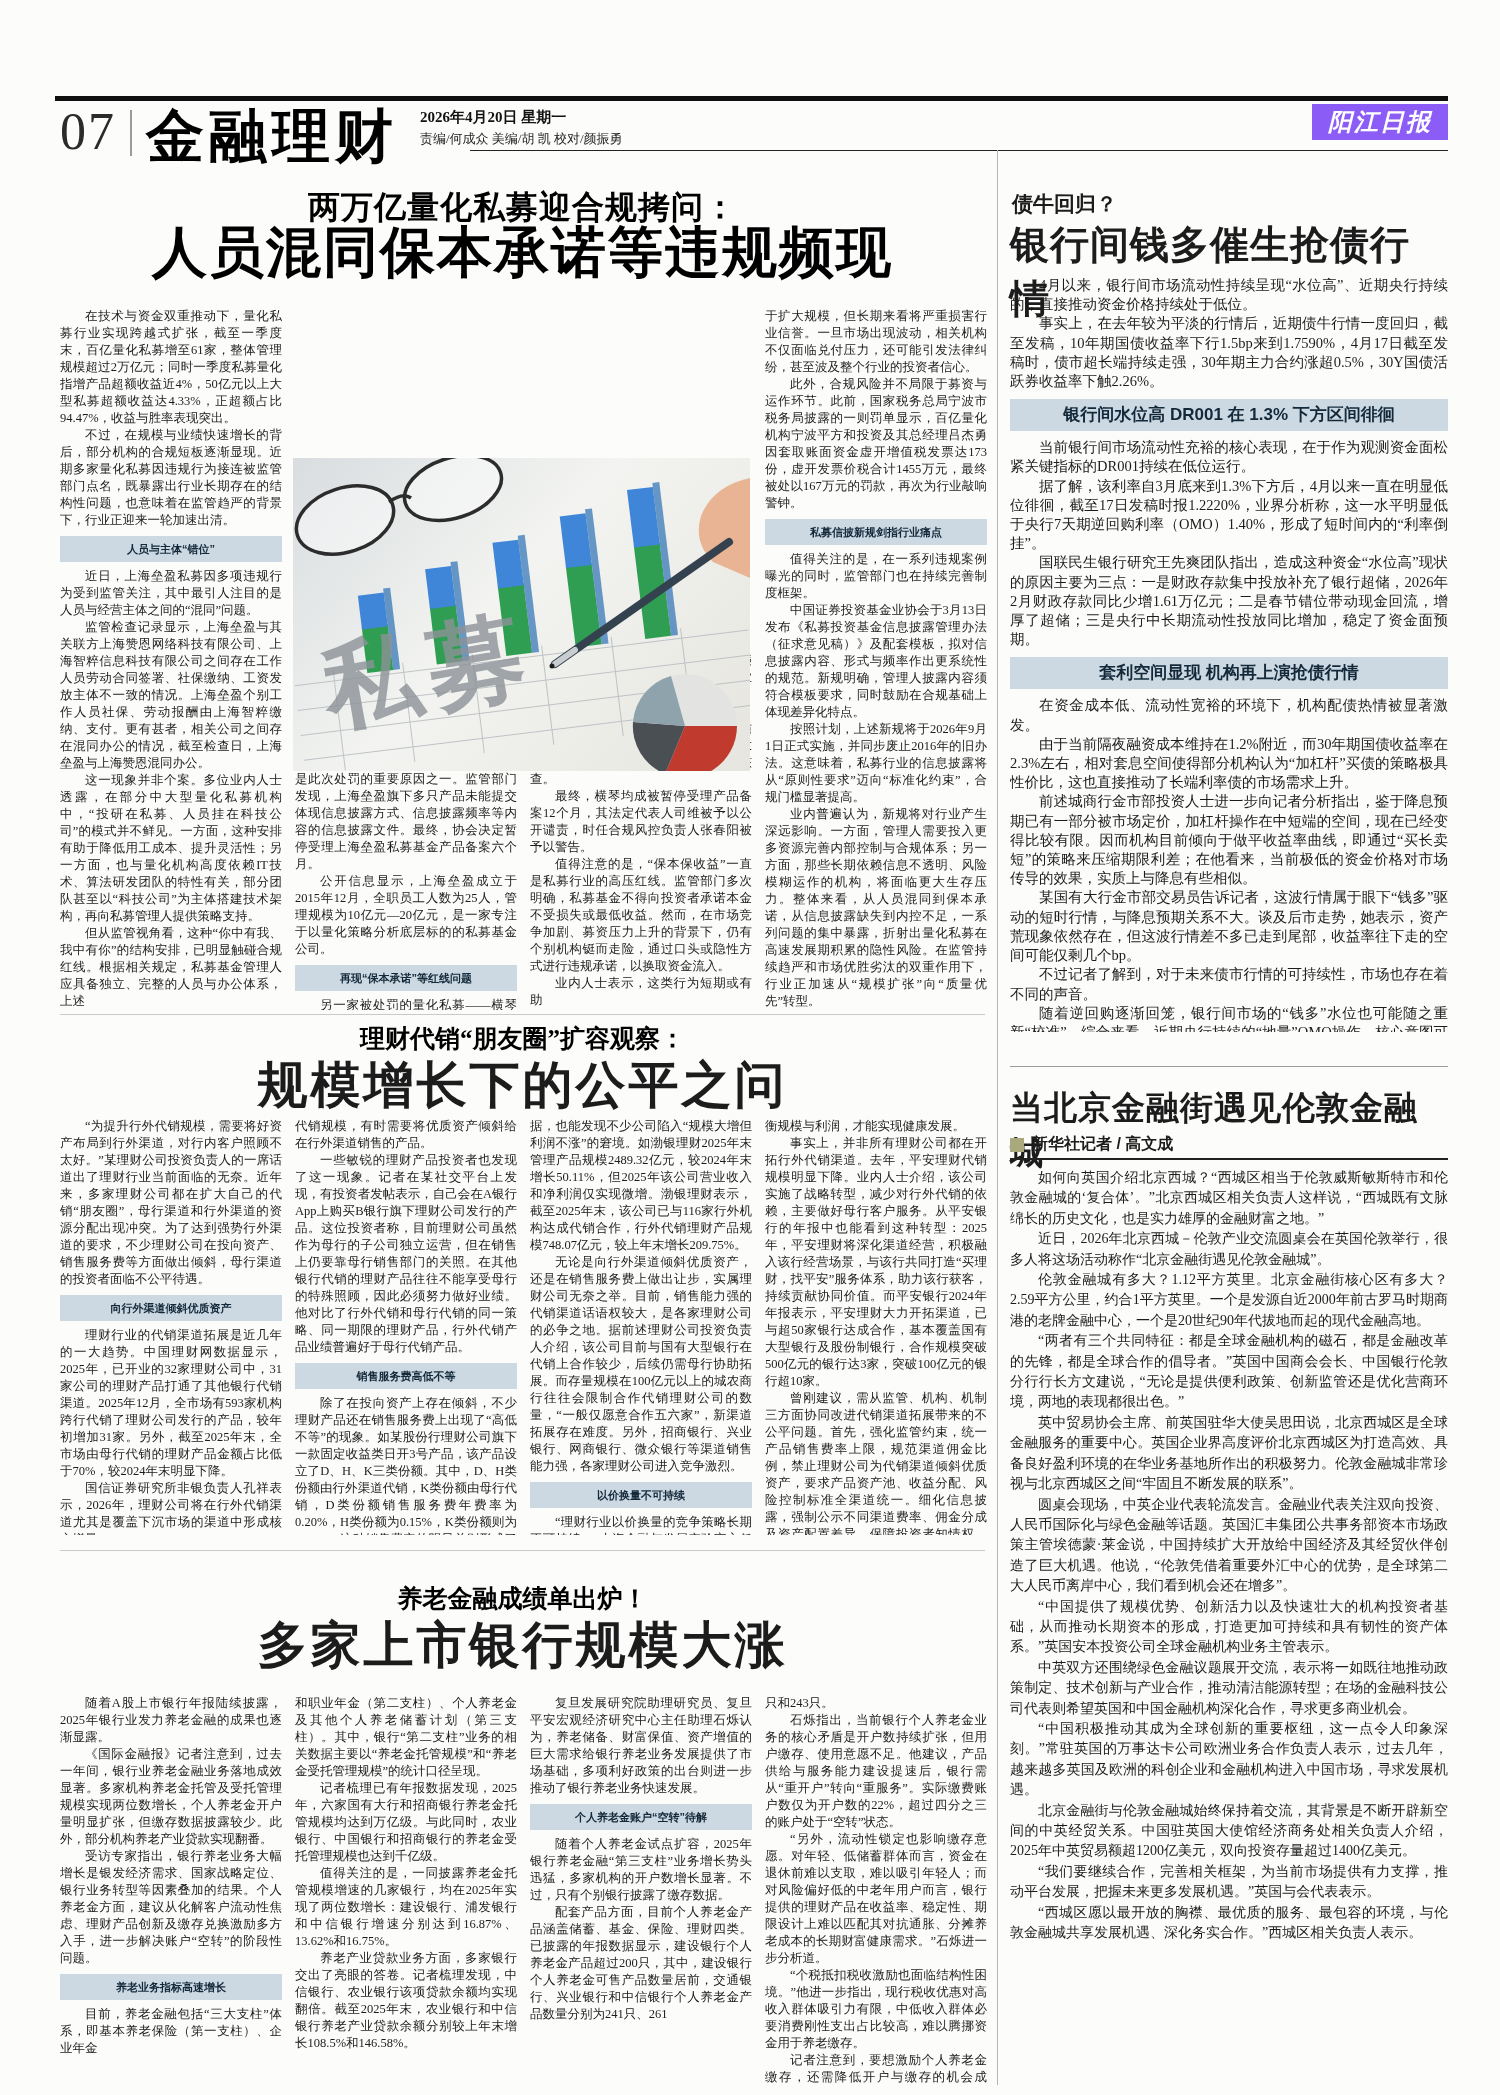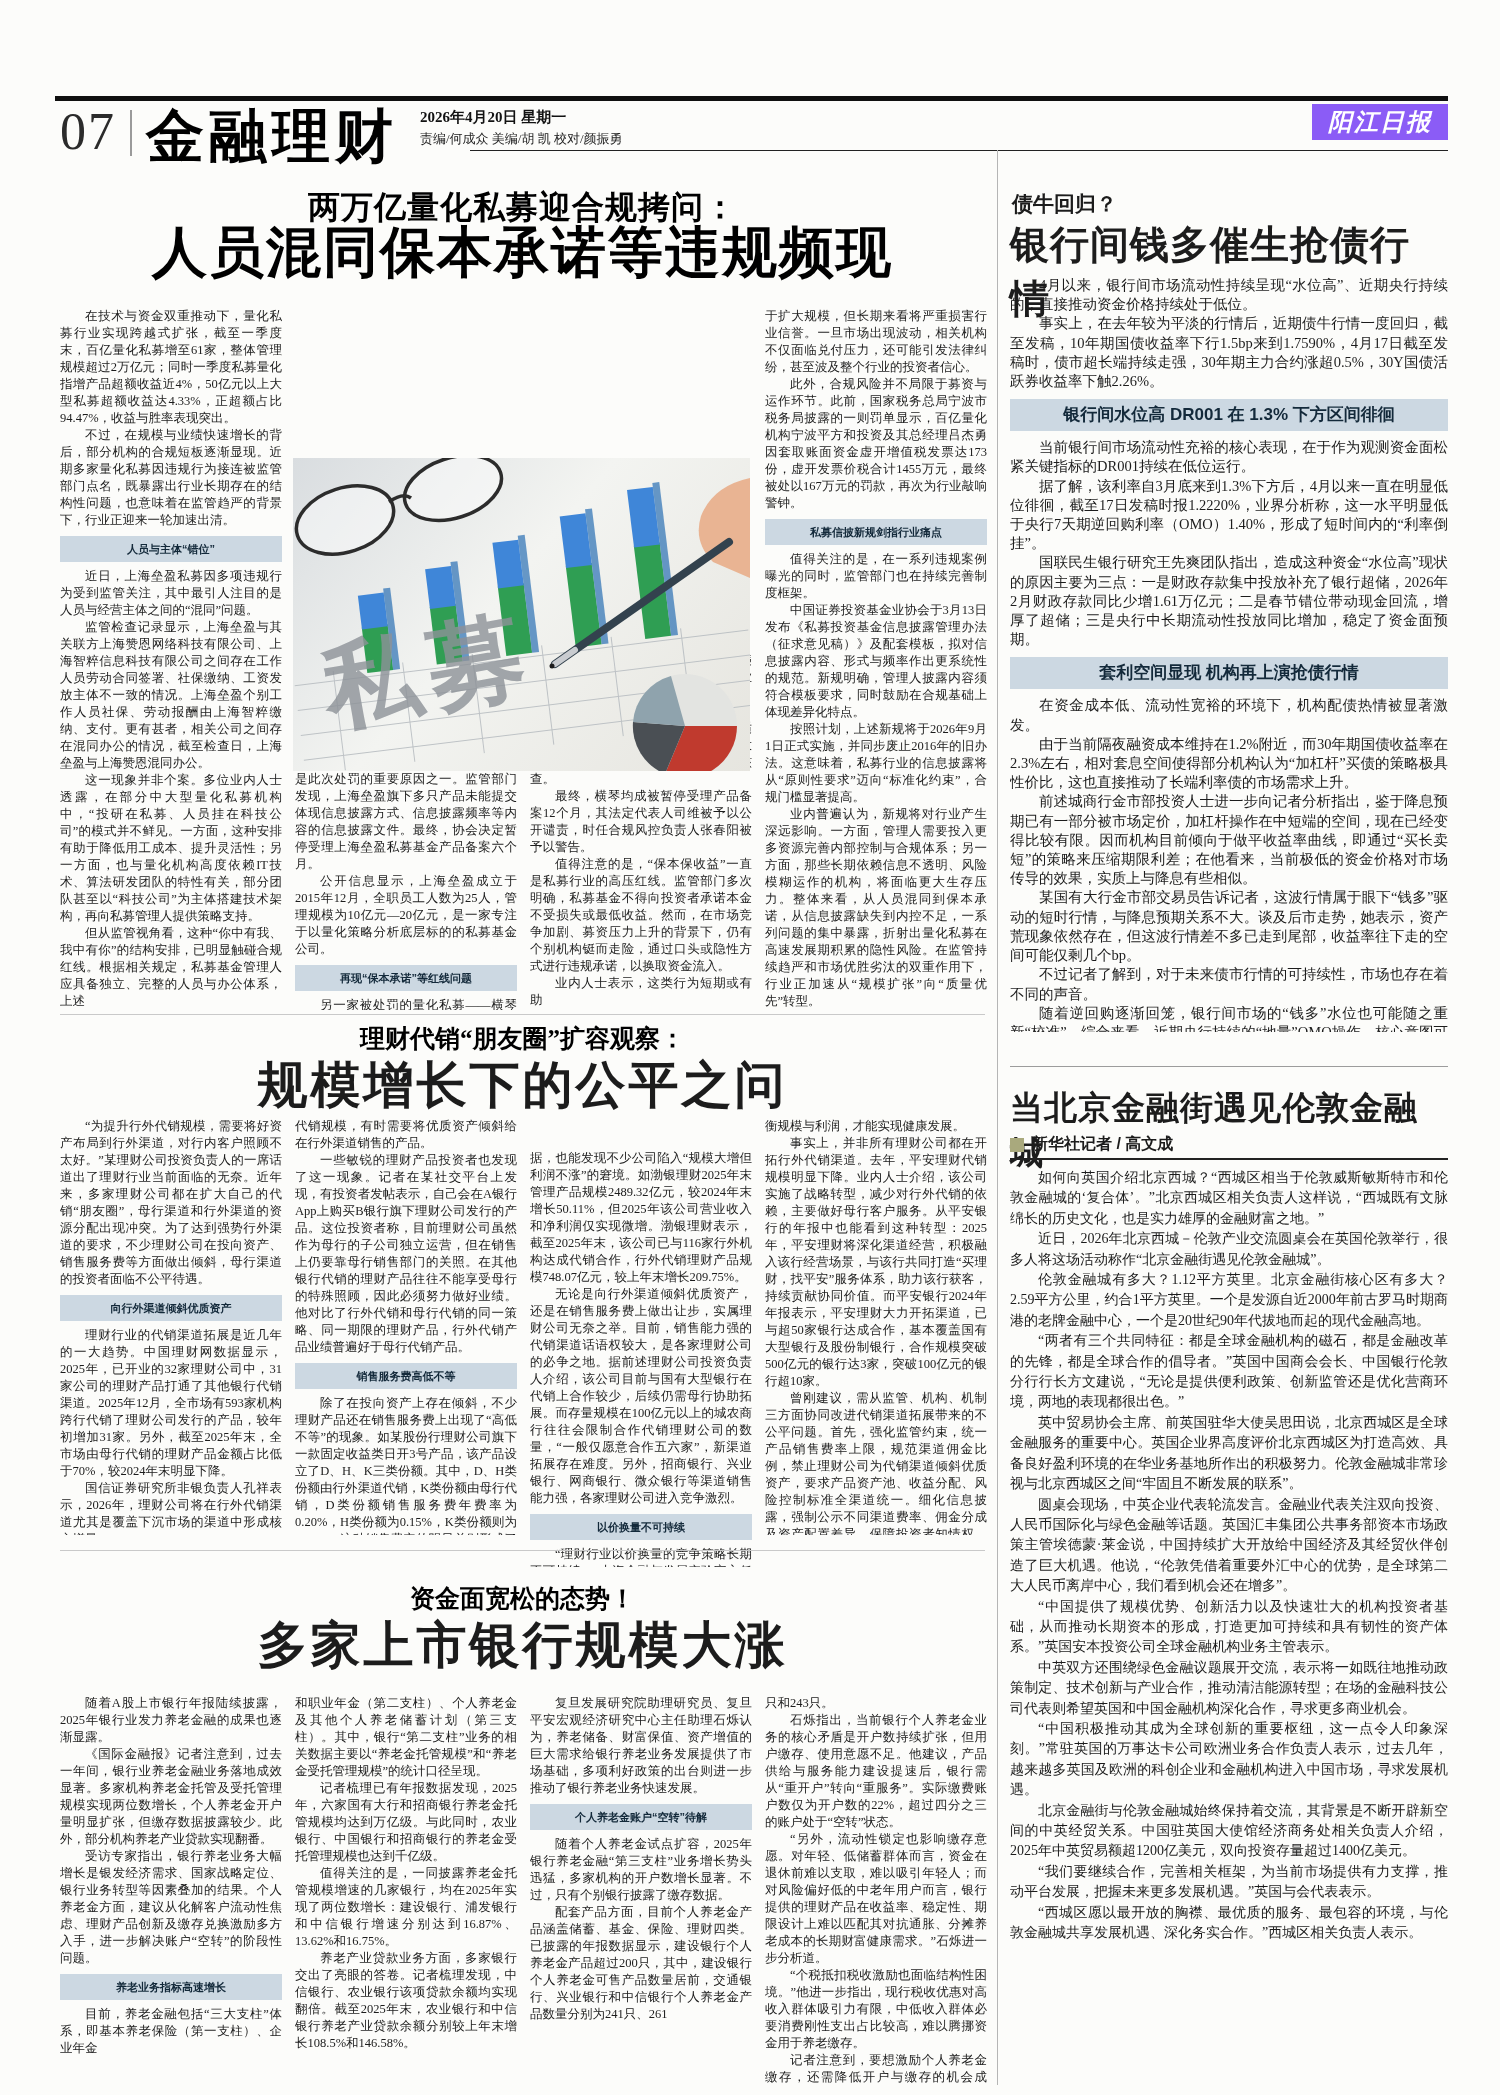--- a/index.html
+++ b/index.html
@@ -183,35 +183,35 @@
       <div class="subhead">向行外渠道倾斜优质资产</div>
       <div class="para">理财行业的代销渠道拓展是近几年的一大趋势。中国理财网数据显示，2025年，已开业的32家理财公司中，31家公司的理财产品打通了其他银行代销渠道。2025年12月，全市场有593家机构跨行代销了理财公司发行的产品，较年初增加31家。另外，截至2025年末，全市场由母行代销的理财产品金额占比低于70%，较2024年末明显下降。</div>
       <div class="para">国信证券研究所非银负责人孔祥表示，2026年，理财公司将在行外代销渠道尤其是覆盖下沉市场的渠道中形成核心增量。</div>
     </div>
   <div class="col" style="left:295px;top:1118px;height:417px;">
       <div class="para cont">代销规模，有时需要将优质资产倾斜给在行外渠道销售的产品。</div>
       <div class="para">一些敏锐的理财产品投资者也发现了这一现象。记者在某社交平台上发现，有投资者发帖表示，自己会在A银行App上购买B银行旗下理财公司发行的产品。这位投资者称，目前理财公司虽然作为母行的子公司独立运营，但在销售上仍要靠母行销售部门的关照。在其他银行代销的理财产品往往不能享受母行的特殊照顾，因此必须努力做好业绩。他对比了行外代销和母行代销的同一策略、同一期限的理财产品，行外代销产品业绩普遍好于母行代销产品。</div>
       <div class="subhead">销售服务费高低不等</div>
       <div class="para">除了在投向资产上存在倾斜，不少理财产品还在销售服务费上出现了“高低不等”的现象。如某股份行理财公司旗下一款固定收益类日开3号产品，该产品设立了D、H、K三类份额。其中，D、H类份额由行外渠道代销，K类份额由母行代销，D类份额销售服务费年费率为0.20%，H类份额为0.15%，K类份额则为0.05%。这种销售费率的明显差别形成了对母行客户的不公平对待。</div>
     </div>
-  <div class="col" style="left:530px;top:1118px;height:417px;margin-top:32px;">
+  <div class="col" style="left:530px;top:1118px;height:417px;">
       <div class="para cont">据，也能发现不少公司陷入“规模大增但利润不涨”的窘境。如渤银理财2025年末管理产品规模2489.32亿元，较2024年末增长50.11%，但2025年该公司营业收入和净利润仅实现微增。渤银理财表示，截至2025年末，该公司已与116家行外机构达成代销合作，行外代销理财产品规模748.07亿元，较上年末增长209.75%。</div>
       <div class="para">无论是向行外渠道倾斜优质资产，还是在销售服务费上做出让步，实属理财公司无奈之举。目前，销售能力强的代销渠道话语权较大，是各家理财公司的必争之地。据前述理财公司投资负责人介绍，该公司目前与国有大型银行在代销上合作较少，后续仍需母行协助拓展。而存量规模在100亿元以上的城农商行往往会限制合作代销理财公司的数量，“一般仅愿意合作五六家”，新渠道拓展存在难度。另外，招商银行、兴业银行、网商银行、微众银行等渠道销售能力强，各家理财公司进入竞争激烈。</div>
       <div class="subhead">以价换量不可持续</div>
       <div class="para">“理财行业以价换量的竞争策略长期不可持续。”上海金融与发展实验室主任曾刚表示，理财公司需摆脱规模情结，转向投研能力与产品差异化竞争。同时，优化渠道结构，降低对高佣金渠道依赖，平</div>
     </div>
   <div class="col" style="left:765px;top:1118px;height:417px;">
       <div class="para cont">衡规模与利润，才能实现健康发展。</div>
       <div class="para">事实上，并非所有理财公司都在开拓行外代销渠道。去年，平安理财代销规模明显下降。业内人士介绍，该公司实施了战略转型，减少对行外代销的依赖，主要做好母行客户服务。从平安银行的年报中也能看到这种转型：2025年，平安理财将深化渠道经营，积极融入该行经营场景，与该行共同打造“买理财，找平安”服务体系，助力该行获客，持续贡献协同价值。而平安银行2024年年报表示，平安理财大力开拓渠道，已与超50家银行达成合作，基本覆盖国有大型银行及股份制银行，合作规模突破500亿元的银行达3家，突破100亿元的银行超10家。</div>
       <div class="para">曾刚建议，需从监管、机构、机制三方面协同改进代销渠道拓展带来的不公平问题。首先，强化监管约束，统一产品销售费率上限，规范渠道佣金比例，禁止理财公司为代销渠道倾斜优质资产，要求产品资产池、收益分配、风险控制标准全渠道统一。细化信息披露，强制公示不同渠道费率、佣金分成及资产配置差异，保障投资者知情权。其次，重构机构考核，理财公司应建立以客户收益、满意度为核心的考核体系，而非仅关注销售规模。最后，优化分配机制，优质资产应按比例公平分配至各渠道，同时鼓励降低渠道成本，让利于投资者。</div>
     </div>
 
   <div class="h-divider" style="left:60px;top:1550px;width:925px;"></div>
 
-  <div class="kicker a3-kicker" style="left:60px;width:925px;">资金面宽松的态势！</div>
+  <div class="kicker a3-kicker" style="left:60px;width:925px;">养老金融成绩单出炉！</div>
   <div class="a3-headline" style="left:60px;">多家上市银行规模大涨</div>
 
   <div class="col" style="left:60px;top:1695px;height:392px;">
       <div class="para">随着A股上市银行年报陆续披露，2025年银行业发力养老金融的成果也逐渐显露。</div>
       <div class="para">《国际金融报》记者注意到，过去一年间，银行业养老金融业务落地成效显著。多家机构养老金托管及受托管理规模实现两位数增长，个人养老金开户量明显扩张，但缴存数据披露较少。此外，部分机构养老产业贷款实现翻番。</div>
       <div class="para">受访专家指出，银行养老业务大幅增长是银发经济需求、国家战略定位、银行业务转型等因素叠加的结果。个人养老金方面，建议从化解客户流动性焦虑、理财产品创新及缴存兑换激励多方入手，进一步解决账户“空转”的阶段性问题。</div>
       <div class="subhead">养老业务指标高速增长</div>
       <div class="para">目前，养老金融包括“三大支柱”体系，即基本养老保险（第一支柱）、企业年金</div>
     </div>
   <div class="col" style="left:295px;top:1695px;height:392px;">

